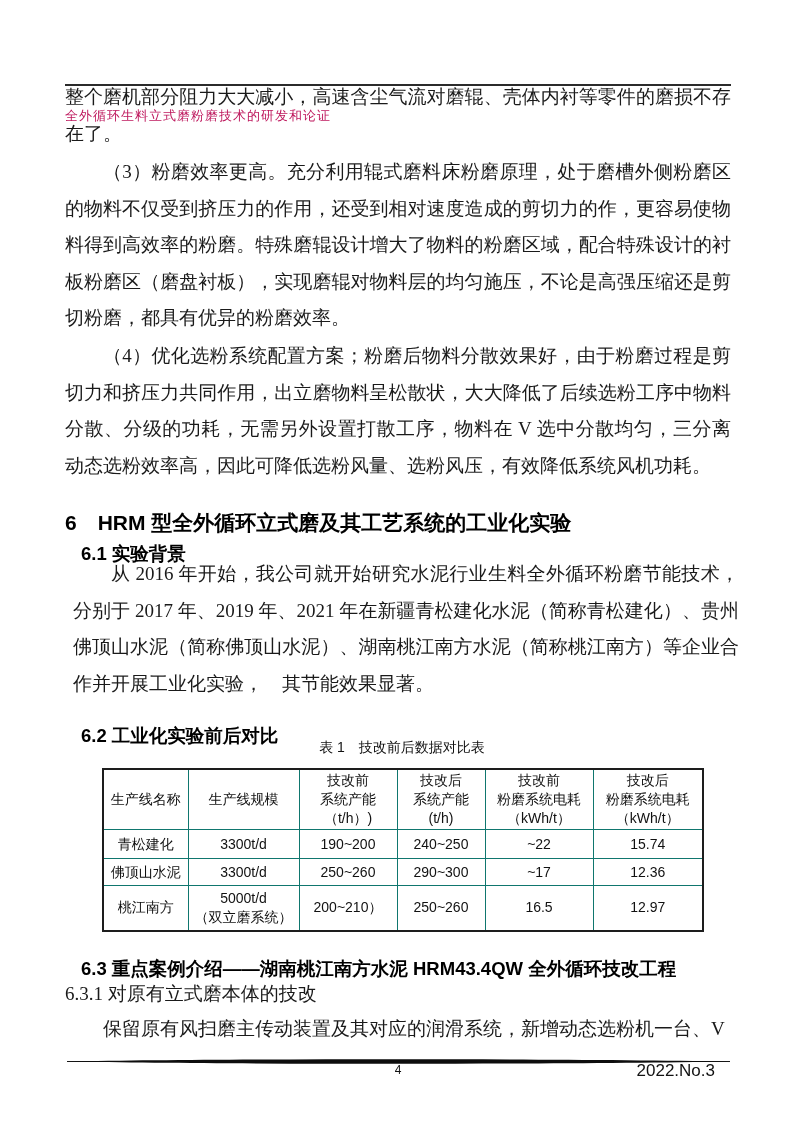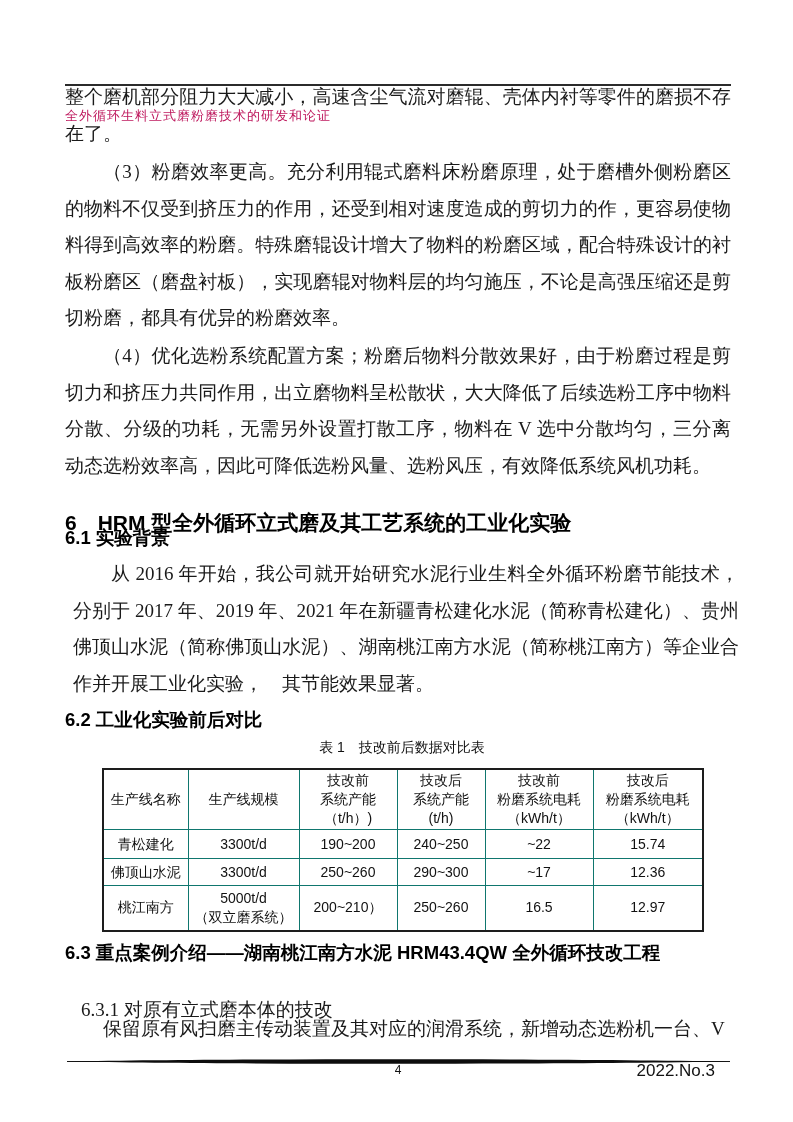--- a/index.html
+++ b/index.html
@@ -43,29 +43,29 @@
   .h-main{
     top:510px;left:65px;width:680px;
     font-family:"Liberation Sans","DejaVu Sans",sans-serif;
     font-weight:bold;font-size:21px;line-height:26px;
     color:#000;margin:0;
   }
   .h-sub{
     left:65px;width:680px;
     font-family:"Liberation Sans","DejaVu Sans",sans-serif;
     font-weight:bold;font-size:18.5px;line-height:24px;
-    color:#000;margin:0;
+    color:#000;margin:16px;
   }
   .h61{top:526px;}
   .h62{top:708px;}
   .h63{top:941px;}
   .h631{
     top:982px;left:65px;width:680px;
     font-size:19px;line-height:24px;font-weight:normal;
-    color:#1a1a1a;margin:16px;
+    color:#1a1a1a;margin:0;
   }
   
   .tbl-caption{
     top:739px;left:102px;width:600px;
     text-align:center;
     font-size:14px;color:#111;
     font-family:"Liberation Sans","DejaVu Sans",sans-serif;
   }
   table.cmp{
     top:768px;left:102px;

